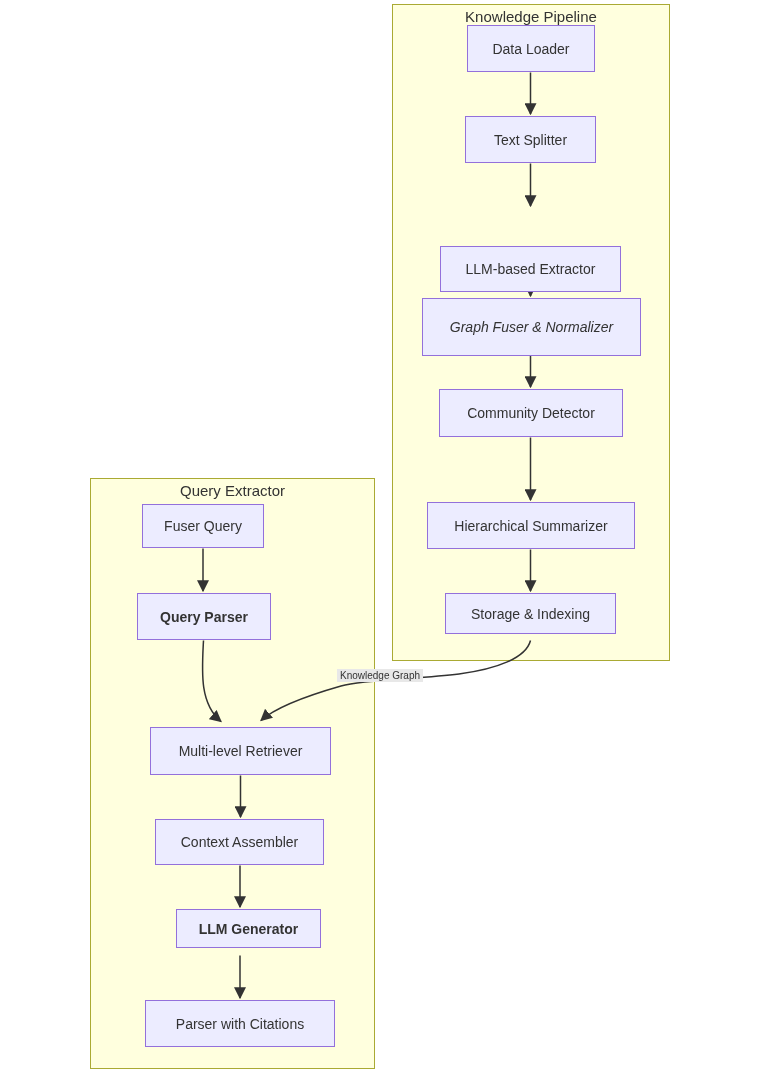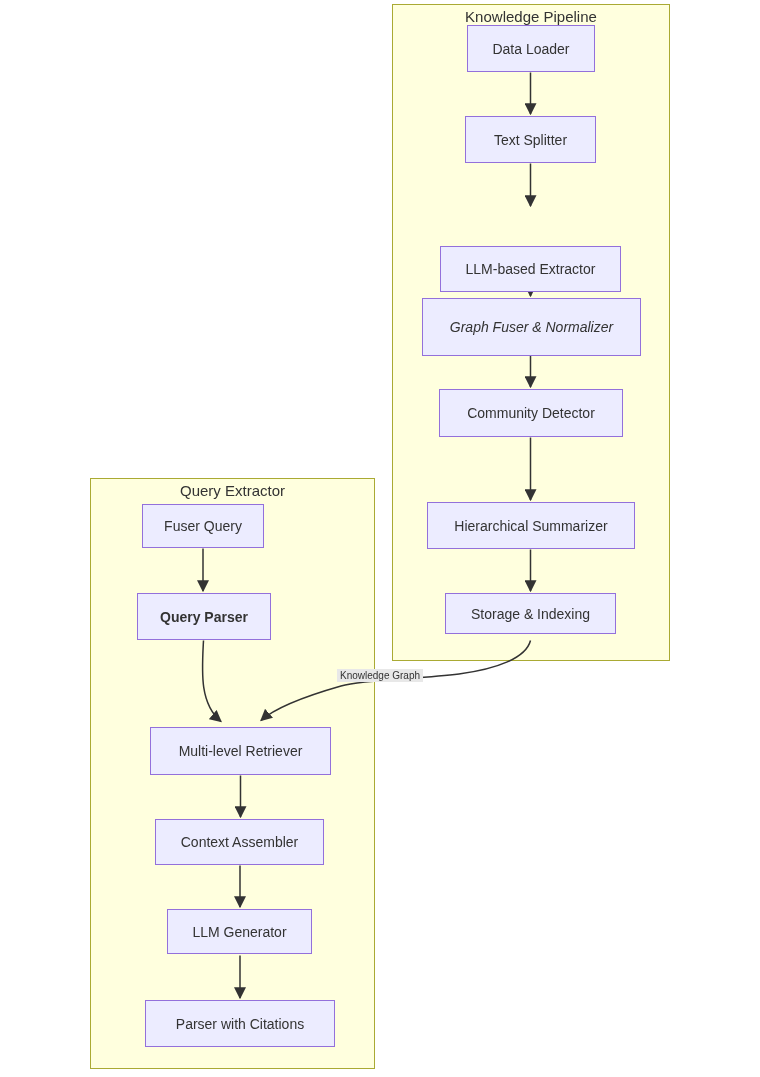--- a/index.html
+++ b/index.html
@@ -94,18 +94,18 @@
   <div class="node" style="left:440px; top:208px; width:181px; height:46px;margin-top:38px;">LLM-based Extractor</div>
   <div class="node" style="left:422px; top:298px; width:219px; height:58px;font-style:italic;">Graph Fuser &amp; Normalizer</div>
   <div class="node" style="left:439px; top:389px; width:184px; height:48px;">Community Detector</div>
   <div class="node" style="left:427px; top:502px; width:208px; height:47px;">Hierarchical Summarizer</div>
   <div class="node" style="left:445px; top:593px; width:171px; height:41px;">Storage &amp; Indexing</div>
 
   <div class="node" style="left:142px; top:504px; width:122px; height:44px;">Fuser Query</div>
   <div class="node" style="left:137px; top:593px; width:134px; height:47px;font-weight:bold;">Query Parser</div>
   <div class="node" style="left:150px; top:727px; width:181px; height:48px;">Multi-level Retriever</div>
   <div class="node" style="left:155px; top:819px; width:169px; height:46px;">Context Assembler</div>
-  <div class="node" style="left:167px; top:909px; width:145px; height:45px;">LLM Generator</div>
+  <div class="node" style="left:176px; top:909px; width:145px; height:39px;font-weight:bold;">LLM Generator</div>
   <div class="node" style="left:145px; top:1000px; width:190px; height:47px;">Parser with Citations</div>
 
   <div class="edge-label" style="left:337px; top:669px;">Knowledge Graph</div>
 
 </div>
 
 </body></html>

